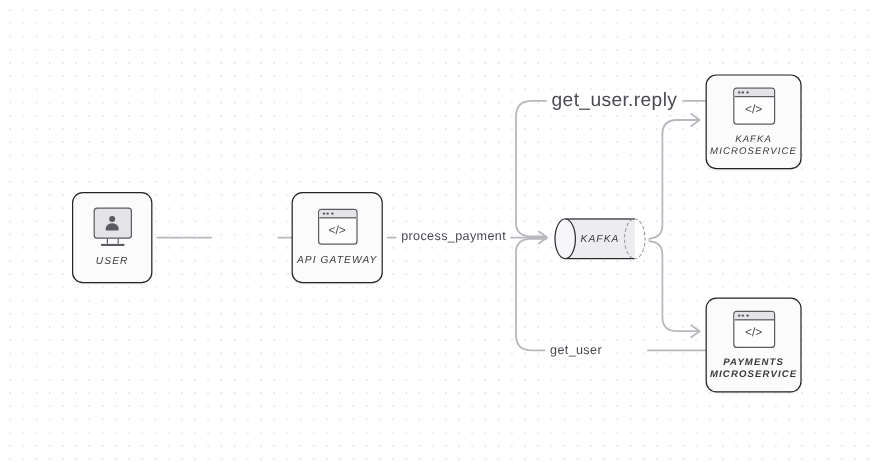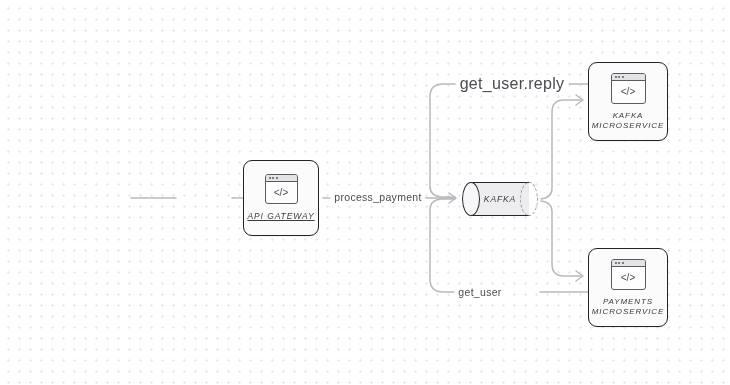--- a/index.html
+++ b/index.html
@@ -209,31 +209,41 @@
     </g>
   </svg>
 
 
   <div class="edge-label" style="left:378px; top:197px; font-size:10.5px;">process_payment</div>
 
   <div class="edge-label" style="left:512px; top:84px; font-size:16px;">get_user.reply</div>
 
   <div class="edge-label" style="left:480px; top:292px; font-size:10.5px;">get_user</div>
 
+  <div class="node" style="left:60px; top:160px; width:67px; height:76px;">
+    <div class="mon-icon">
+      <div class="mon-screen">
+        <div class="mon-person"></div>
+      </div>
+      <div class="mon-neck"></div>
+      <div class="mon-base"></div>
+    </div>
+    <div class="node-label" style="font-size:8.5px;">USER</div>
+  </div>
 
   <div class="node" style="left:243px; top:160px; width:76px; height:76px;">
     <div class="brw-icon" style="width:31px; height:28px;">
       <div class="brw-bar" style="height:6px;">
         <div class="brw-dot"></div>
           <div class="brw-dot"></div>
           <div class="brw-dot"></div>
       </div>
       <div class="brw-body" style="font-size:10px;">&lt;/&gt;</div>
     </div>
-    <div class="node-label" style="font-size:8.5px;text-decoration:underline;">API GATEWAY</div>
+    <div class="node-label" style="font-size:8.5px;">API GATEWAY</div>
   </div>
 
   <div class="cylinder" style="left:462px; top:182px; width:76px; height:34px;">
     <div class="cyl-body"></div>
     <div class="cyl-cap left"></div>
     <div class="cyl-cap right"></div>
     <div class="cyl-text" style="font-size:8.5px;">KAFKA</div>
   </div>
 
   <div class="node" style="left:588px; top:62px; width:80px; height:79px;">
@@ -251,17 +261,17 @@
 
   <div class="node" style="left:588px; top:248px; width:80px; height:79px;">
     <div class="brw-icon" style="width:33px; height:29px;">
       <div class="brw-bar" style="height:6px;">
         <div class="brw-dot"></div>
           <div class="brw-dot"></div>
           <div class="brw-dot"></div>
       </div>
       <div class="brw-body" style="font-size:10px;">&lt;/&gt;</div>
     </div>
-    <div class="node-label" style="font-size:8px;">PAYMENTS
+    <div class="node-label" style="font-size:8px;font-weight:bold;">PAYMENTS
 MICROSERVICE</div>
   </div>
 
 </div>
 
 </body></html>

